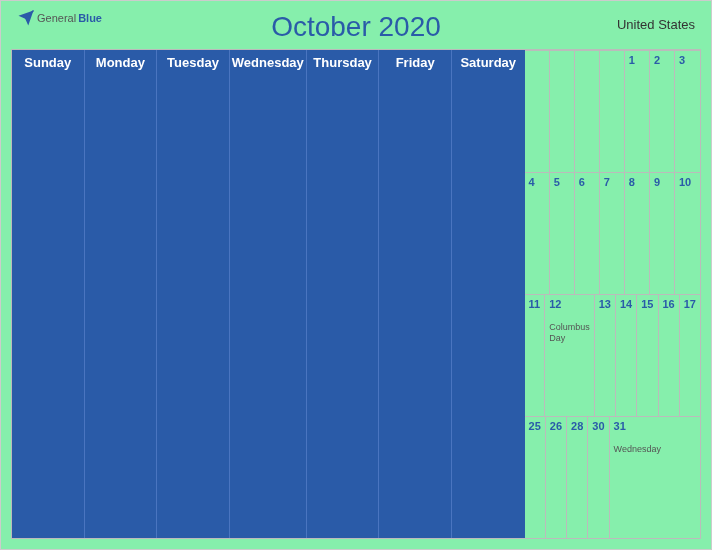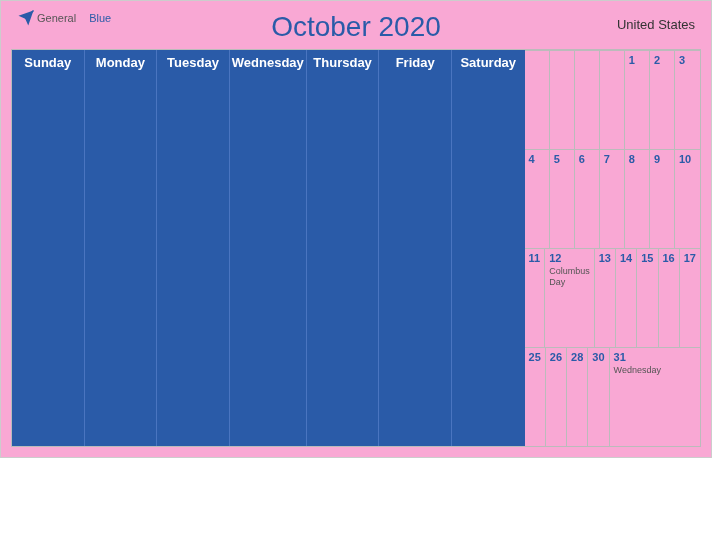--- a/index.html
+++ b/index.html
@@ -5,22 +5,22 @@
     * { box-sizing: border-box; margin: 0; padding: 0; }
     body {
       font-family: Arial, sans-serif;
       background: #fff;
       width: 712px;
       height: 550px;
       overflow: hidden;
     }
     .calendar-wrapper {
       width: 712px;
-      height: 458px;
-      background: #f9a8d4;
+      height: 550px;
+      background: #86efac;
       border: 1px solid #ccc;
       display: flex;
       flex-direction: column;
     }
     .calendar-header {
       display: flex;
       align-items: center;
       justify-content: center;
       padding: 10px 16px 6px 16px;
       position: relative;
@@ -39,22 +39,21 @@
       gap: 2px;
     }
     .logo-general {
       font-size: 11px;
       color: #555;
       font-weight: normal;
     }
     .logo-blue {
       font-size: 11px;
       color: #2a5ba8;
-      font-weight: normal;
-      margin-left: 11px;
+      font-weight: bold;
     }
     .logo-bird {
       width: 18px;
       height: 18px;
     }
     .country-label {
       position: absolute;
       right: 16px;
       top: 16px;
       font-size: 13px;
@@ -111,21 +110,21 @@
     }
     .day-number {
       font-size: 11px;
       font-weight: bold;
       color: #2a5ba8;
       display: block;
     }
     .event-label {
       font-size: 9px;
       color: #555;
-      margin-top: 2px;
+      margin-top: 12px;
       display: block;
       line-height: 1.2;
     }
     .week-row .day-cell:nth-child(1) .day-number,
     .week-row .day-cell:nth-child(7) .day-number {
       
     }
   </style>
 </head>
 <body>

